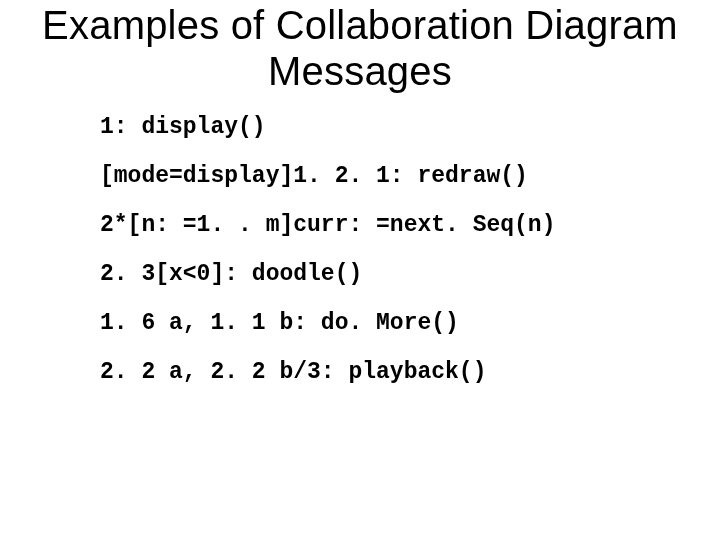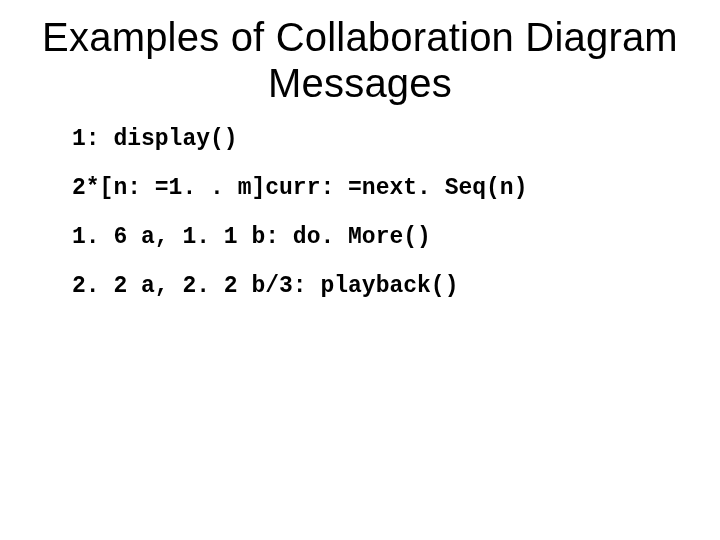--- a/index.html
+++ b/index.html
@@ -8,46 +8,48 @@
     width: 720px;
     height: 540px;
     background: #ffffff;
     font-family: Arial, Helvetica, sans-serif;
     color: #000000;
   }
   .slide {
     width: 720px;
     height: 540px;
     box-sizing: border-box;
-    padding: 14px 20px 20px 20px;
+    padding: 2px 20px 20px 20px;
   }
   .title {
     font-size: 40px;
     text-align: center;
     line-height: 1.15;
     margin: 0 0 22px 0;
     font-weight: normal;
     letter-spacing: 0.2px;
   }
   .examples {
-    margin-left: 52px;
+    margin-left: 80px;
   }
   .example-line {
     font-family: "Courier New", Courier, monospace;
     font-weight: bold;
     font-size: 23px;
     line-height: 1.0;
     margin: 0 0 26px 0;
     white-space: pre;
   }
 </style>
 </head>
 <body>
 
 <div class="slide">
   <h1 class="title">Examples of Collaboration Diagram Messages</h1>
   <div class="examples">
     <p class="example-line">1: display()</p>
+    <p class="example-line">[mode=display]1. 2. 1: redraw()</p>
     <p class="example-line">2*[n: =1. . m]curr: =next. Seq(n)</p>
+    <p class="example-line">2. 3[x&lt;0]: doodle()</p>
     <p class="example-line">1. 6 a, 1. 1 b: do. More()</p>
     <p class="example-line">2. 2 a, 2. 2 b/3: playback()</p>
   </div>
 </div>
 
 </body></html>

